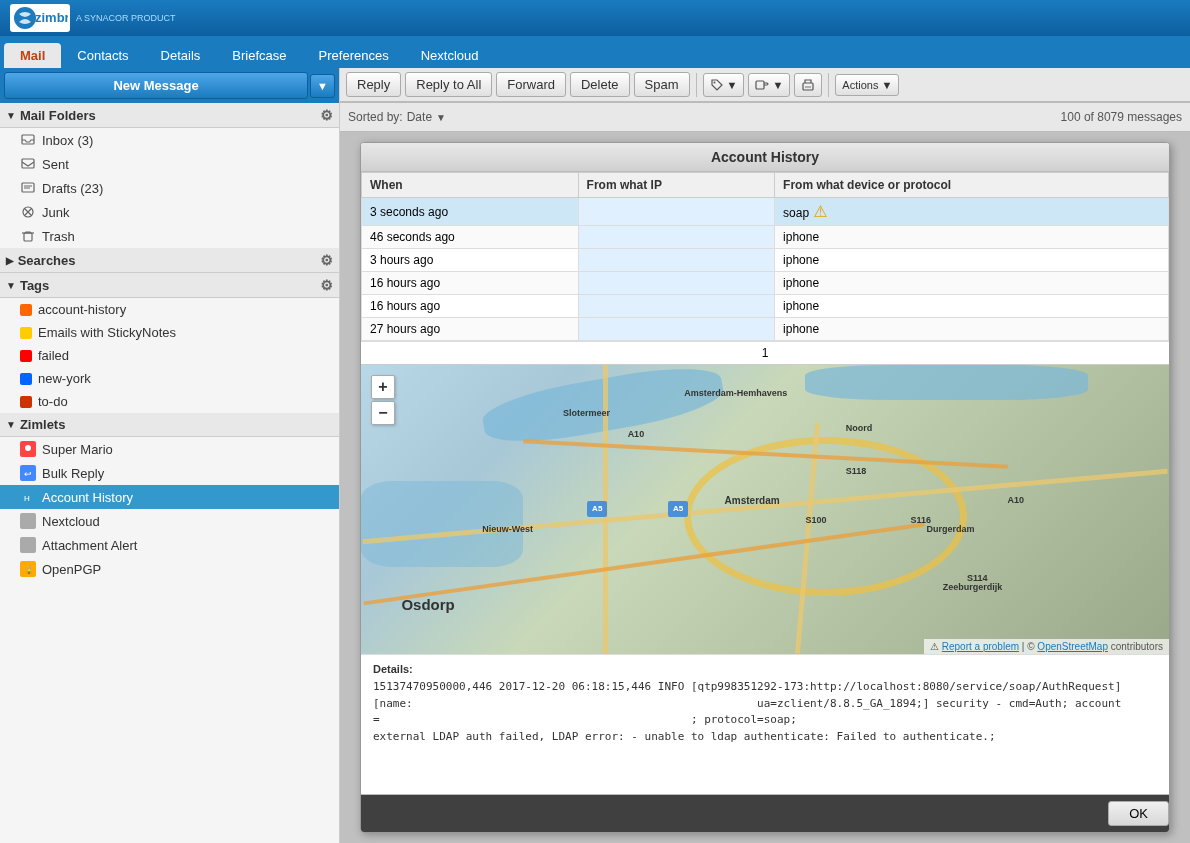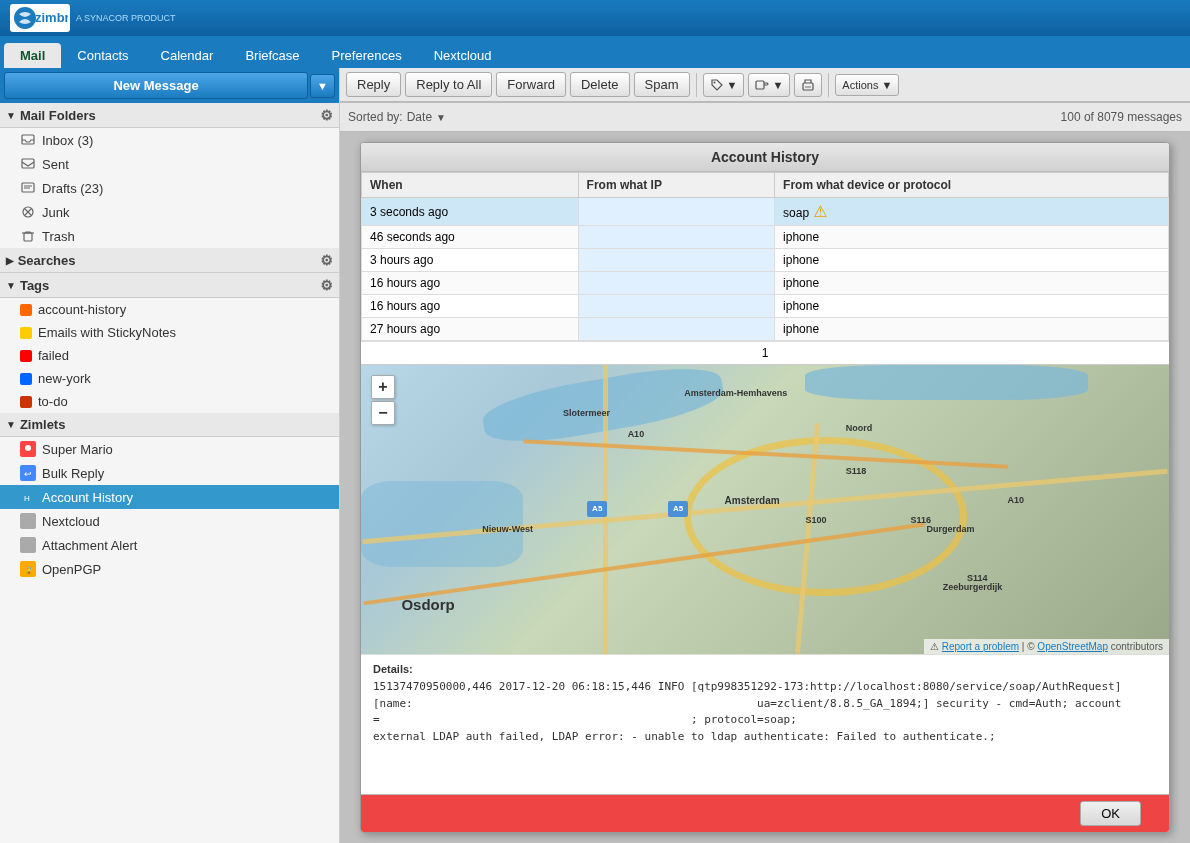--- a/index.html
+++ b/index.html
@@ -29,21 +29,21 @@
       padding: 5px 16px;
       font-size: 13px;
       cursor: pointer;
       border-radius: 4px 4px 0 0;
       color: white;
       background: transparent;
       border: none;
     }
     .nav-tab.active {
       background: #e8e8e8;
-      color: #14532d;
+      color: #c2410c;
       font-weight: bold;
     }
 
     
     .main-layout { display: flex; height: calc(843px - 68px); }
 
     
     .sidebar {
       width: 340px;
       min-width: 340px;
@@ -326,23 +326,23 @@
       font-size: 11px;
       color: #333;
       border-top: 1px solid #ddd;
       background: white;
     }
     .details-section .details-label { font-weight: bold; margin-bottom: 4px; }
     .details-section .details-text { font-family: monospace; font-size: 11px; line-height: 1.5; word-break: break-all; }
 
     
     .dialog-footer {
-      background: #ef4444;
+      background: #404040;
       border-top: 1px solid #bbb;
-      padding: 6px 28px;
+      padding: 6px 0;
       display: flex;
       justify-content: flex-end;
     }
     .ok-btn {
       background: linear-gradient(to bottom, #f0f0f0, #d8d8d8);
       border: 1px solid #aaa;
       border-radius: 3px;
       padding: 4px 20px;
       font-size: 13px;
       cursor: pointer;
@@ -363,21 +363,21 @@
     </div>
     <div style="display:flex;flex-direction:column;">
       <span class="logo-sub">A SYNACOR PRODUCT</span>
     </div>
   </div>
 </div>
 
 <div class="nav-tabs">
   <button class="nav-tab active">Mail</button>
   <button class="nav-tab">Contacts</button>
-  <button class="nav-tab">Calendar</button>
+  <button class="nav-tab">Details</button>
   <button class="nav-tab">Briefcase</button>
   <button class="nav-tab">Preferences</button>
   <button class="nav-tab">Nextcloud</button>
 </div>
 
 <div class="main-layout">
 
   <div class="sidebar">
 
     <div class="new-message-row">

